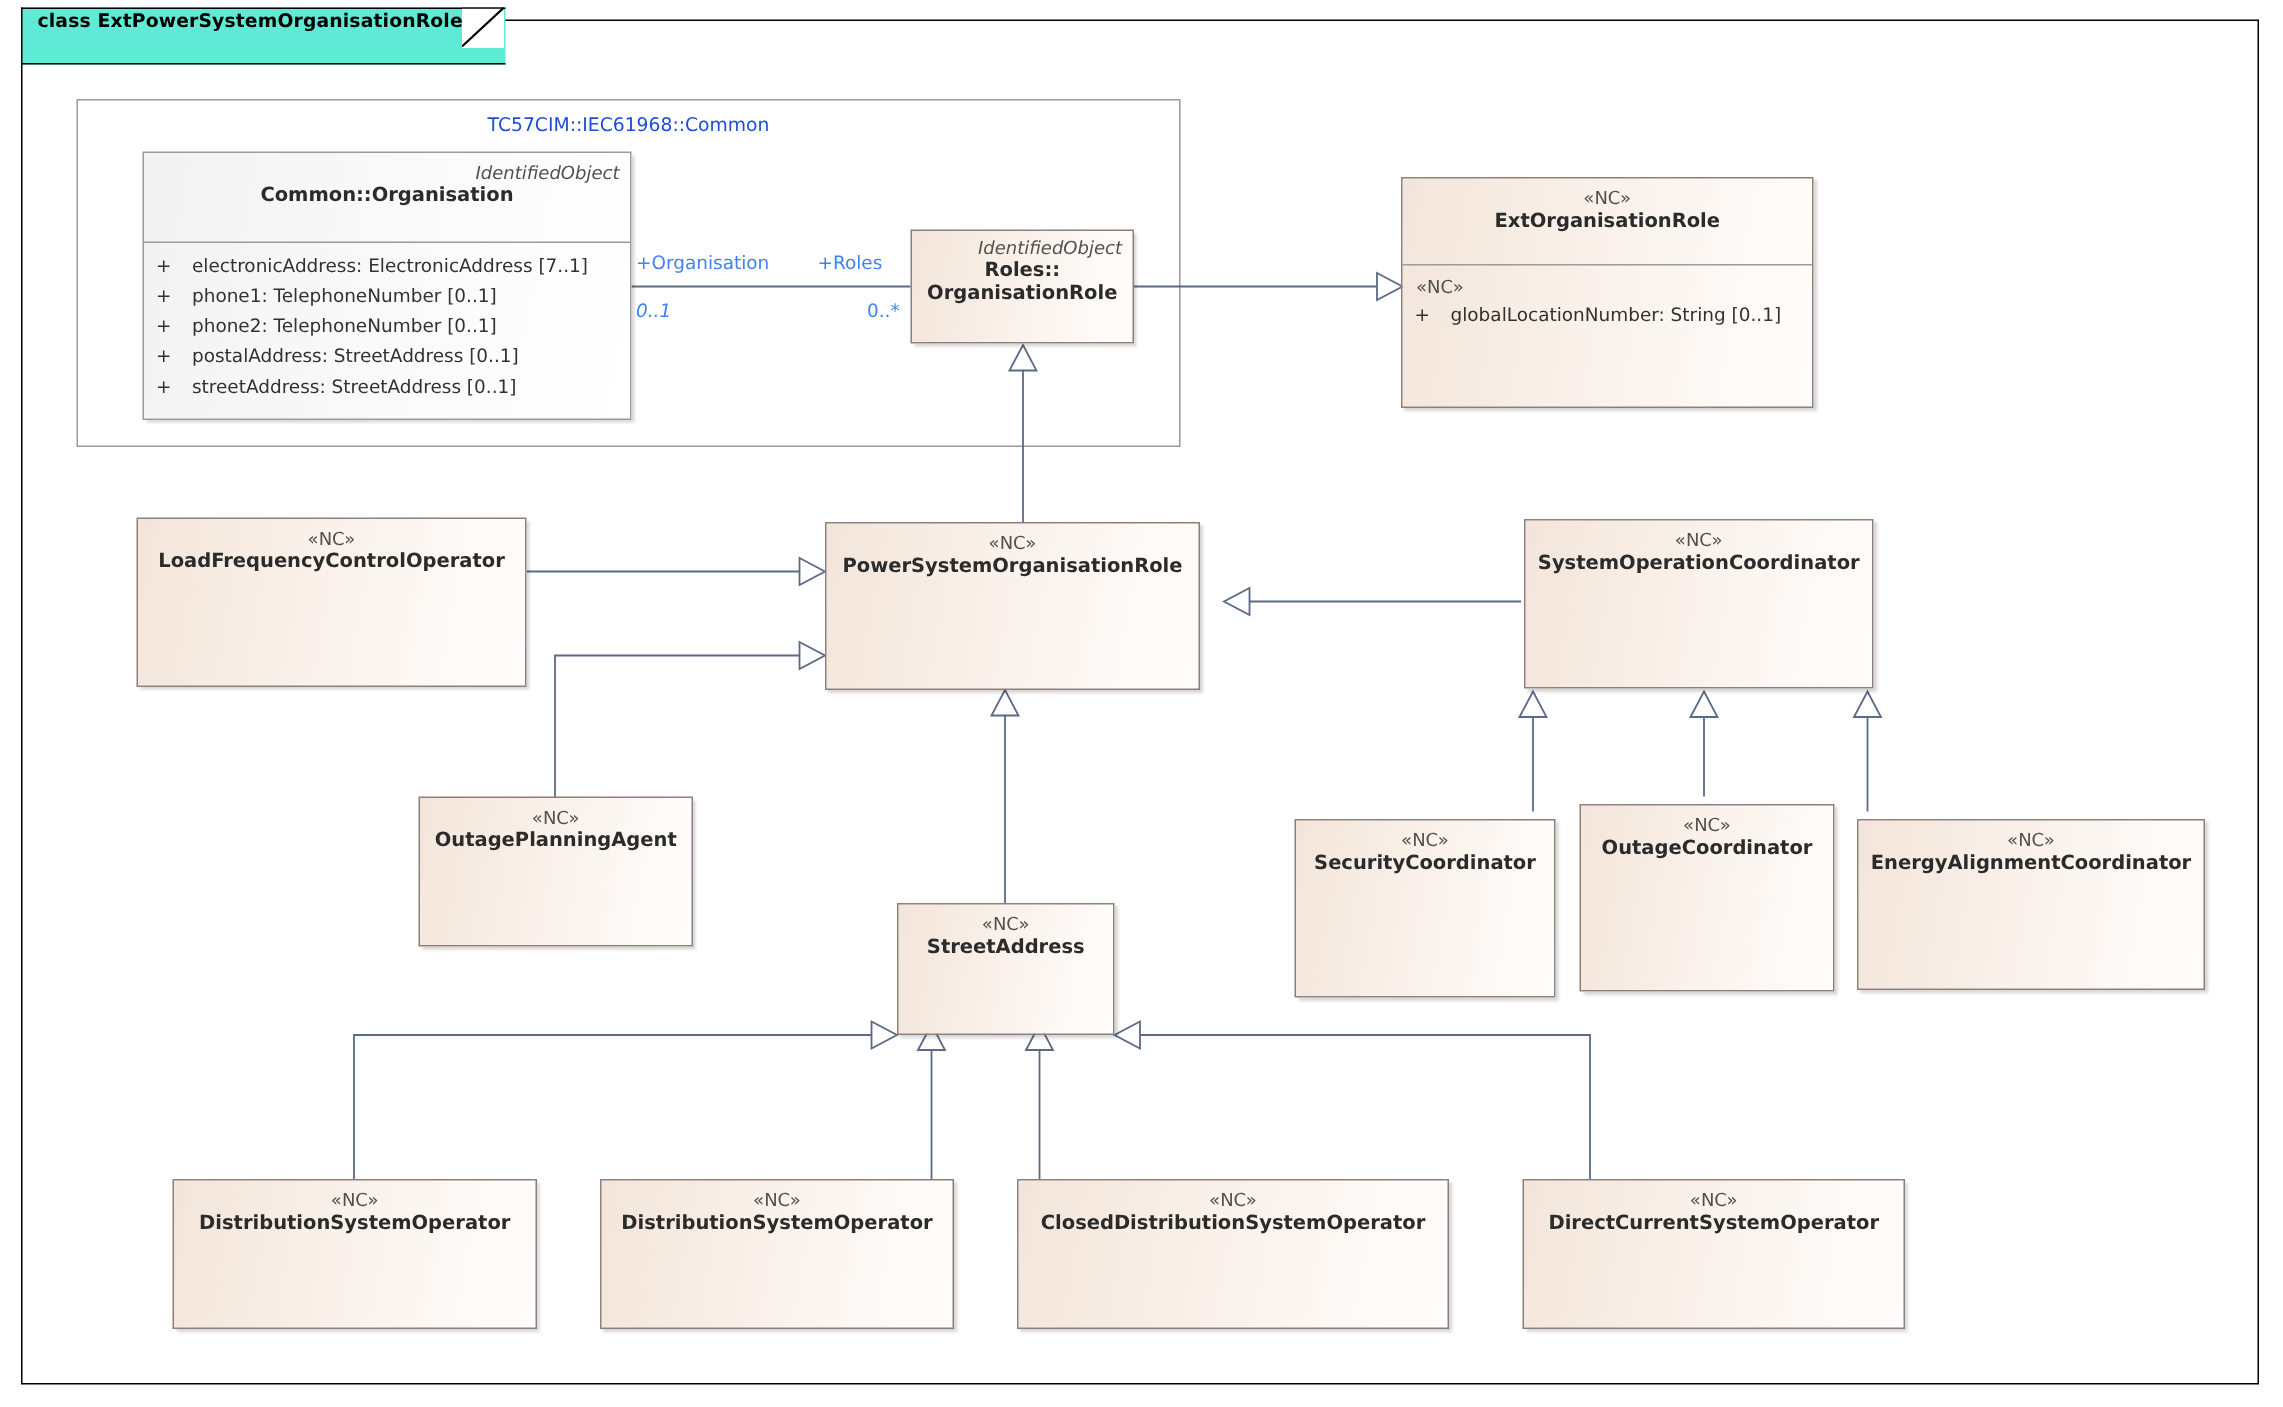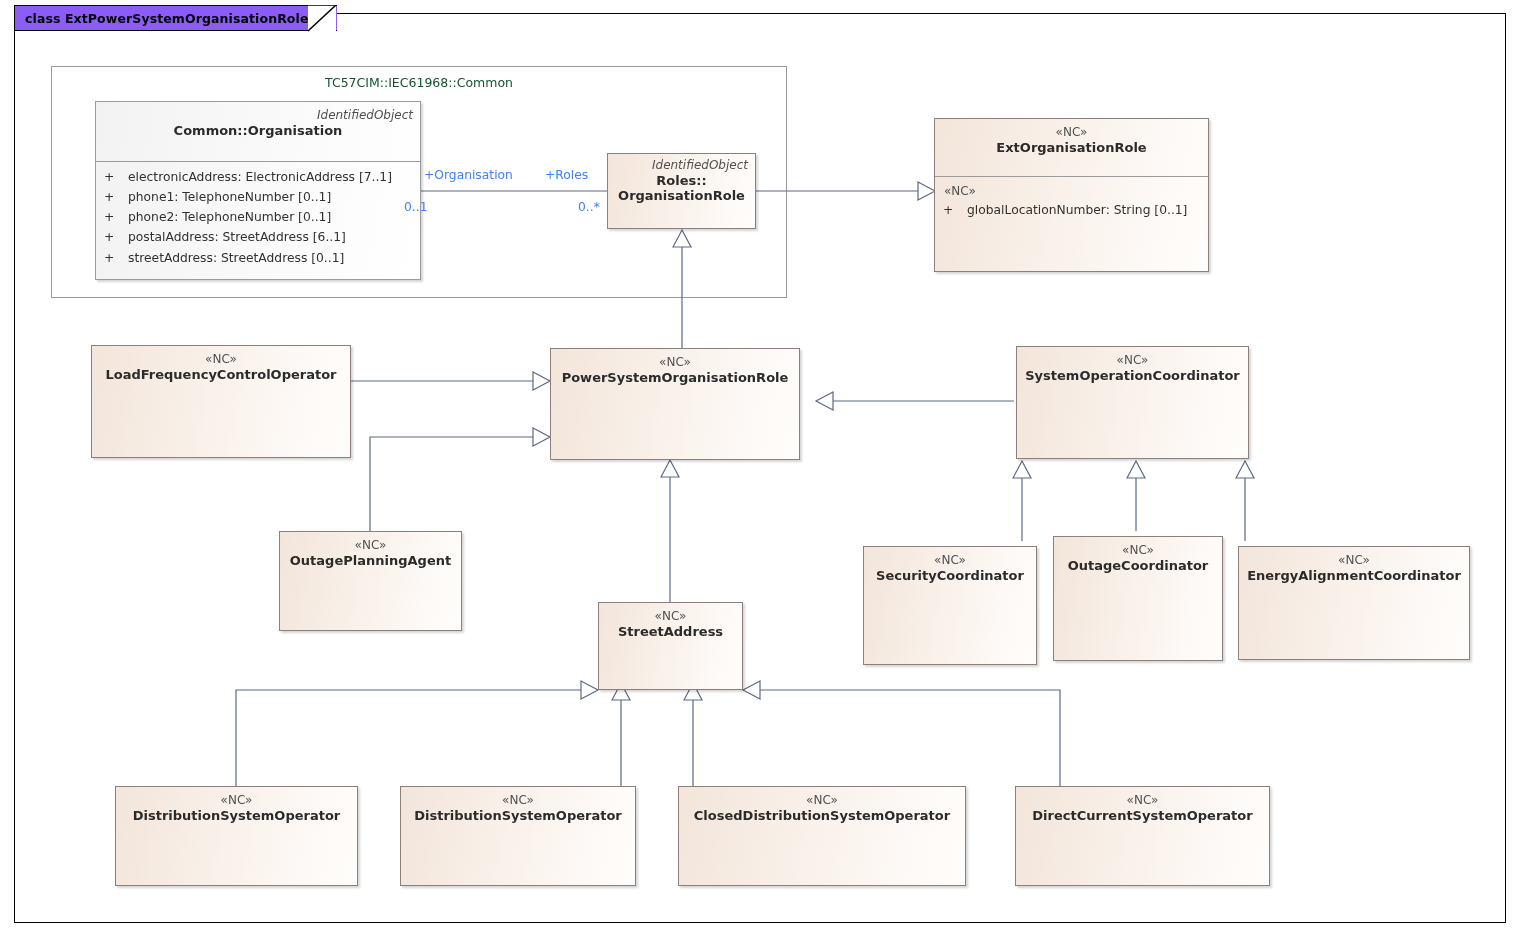--- a/index.html
+++ b/index.html
@@ -20,29 +20,29 @@
   .frame-border{
     position:absolute;
     left:14px; top:13px;
     width:1492px; height:910px;
     border:1.5px solid #000;
     box-sizing:border-box;
   }
   .frame-tab{
     position:absolute;
     left:14px; top:5px;
-    height:26px;
-    background:#8b5cf6;
+    height:38px;
+    background:#5eead4;
     border-left:1.5px solid #000;
     border-top:1.5px solid #000;
     border-bottom:1.5px solid #000;
     box-sizing:border-box;
     padding:0 28px 0 10px;
     display:flex;
-    align-items:center;
+    align-items:flex-start;
     z-index:5;
   }
   .frame-tab .tab-text{
     font-size:12.5px;
     font-weight:bold;
     color:#000;
     white-space:nowrap;
     letter-spacing:.1px;
   }
   .frame-tab-cut{
@@ -59,21 +59,21 @@
     position:absolute;
     border:1px solid #9a9a9a;
     background:#ffffff;
     box-sizing:border-box;
   }
   .pkg-label{
     position:absolute;
     top:8px; left:0; right:0;
     text-align:center;
     font-size:12.5px;
-    color:#14532d;
+    color:#1d4ed8;
     white-space:nowrap;
   }
 
   
   .cls{
     position:absolute;
     box-sizing:border-box;
     border:1px solid #8d7f79;
     background:linear-gradient(100deg,#f3e5da 0%,#f8efe7 38%,#fdf9f6 78%,#fffdfb 100%);
     box-shadow:2px 2px 2px rgba(0,0,0,.16);
@@ -216,21 +216,21 @@
 
     <line x1="693" y1="786" x2="693" y2="700"></line>
     <polygon class="arrowhead" points="684,700 693,683 702,700"></polygon>
 
     <polyline points="1060,786 1060,690 760,690"></polyline>
     <polygon class="arrowhead" points="760,681 743,690 760,699"></polygon>
 
   </svg>
 
   <div class="edge-label" style="left:424px; top:168px;">+Organisation</div>
-  <div class="edge-label" style="left:404px; top:200px;">0..1</div>
+  <div class="edge-label" style="left:424px; top:200px;font-style:italic;">0..1</div>
   <div class="edge-label" style="left:545px; top:168px;">+Roles</div>
   <div class="edge-label" style="left:578px; top:200px;">0..*</div>
 
   <div class="cls plain" style="left:95px; top:101px; width:326px; height:179px;">
     <div class="hdr">
       <span class="stereo ital">IdentifiedObject</span>
       <span class="nm">Common::Organisation</span>
     </div>
     <div class="divider" style="top:59px;"></div>
     <div class="attrs" style="top:60px;">
@@ -241,21 +241,21 @@
       <div class="attr">
         <span class="vis">+</span>
         <span>phone1: TelephoneNumber [0..1]</span>
       </div>
       <div class="attr">
         <span class="vis">+</span>
         <span>phone2: TelephoneNumber [0..1]</span>
       </div>
       <div class="attr">
         <span class="vis">+</span>
-        <span>postalAddress: StreetAddress [6..1]</span>
+        <span>postalAddress: StreetAddress [0..1]</span>
       </div>
       <div class="attr">
         <span class="vis">+</span>
         <span>streetAddress: StreetAddress [0..1]</span>
       </div>
     </div>
   </div>
 
   <div class="cls" style="left:607px; top:153px; width:149px; height:76px;">
     <div class="hdr" style="padding-top:4px;">

